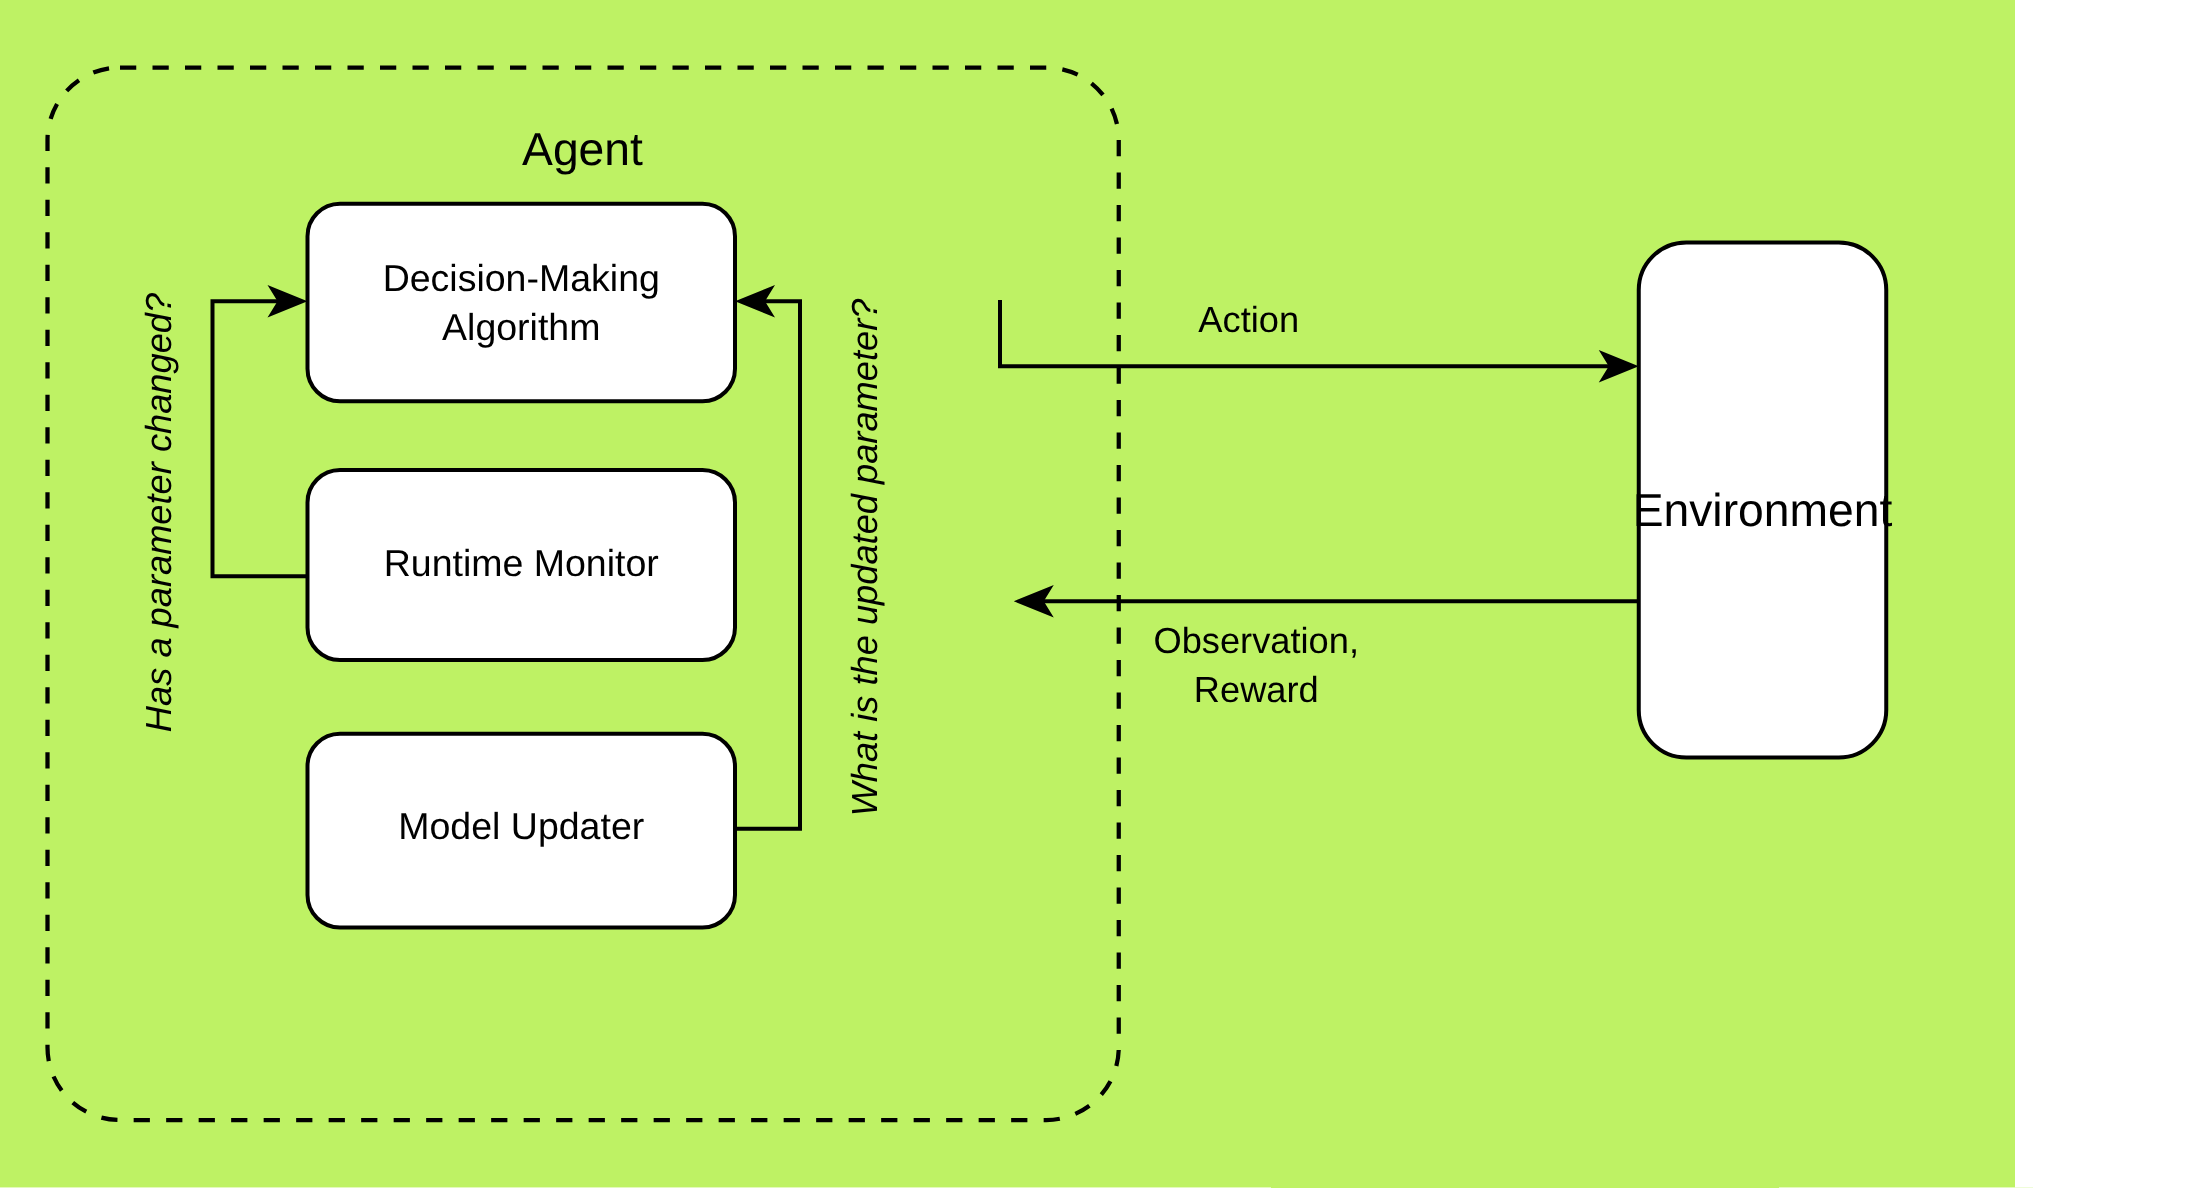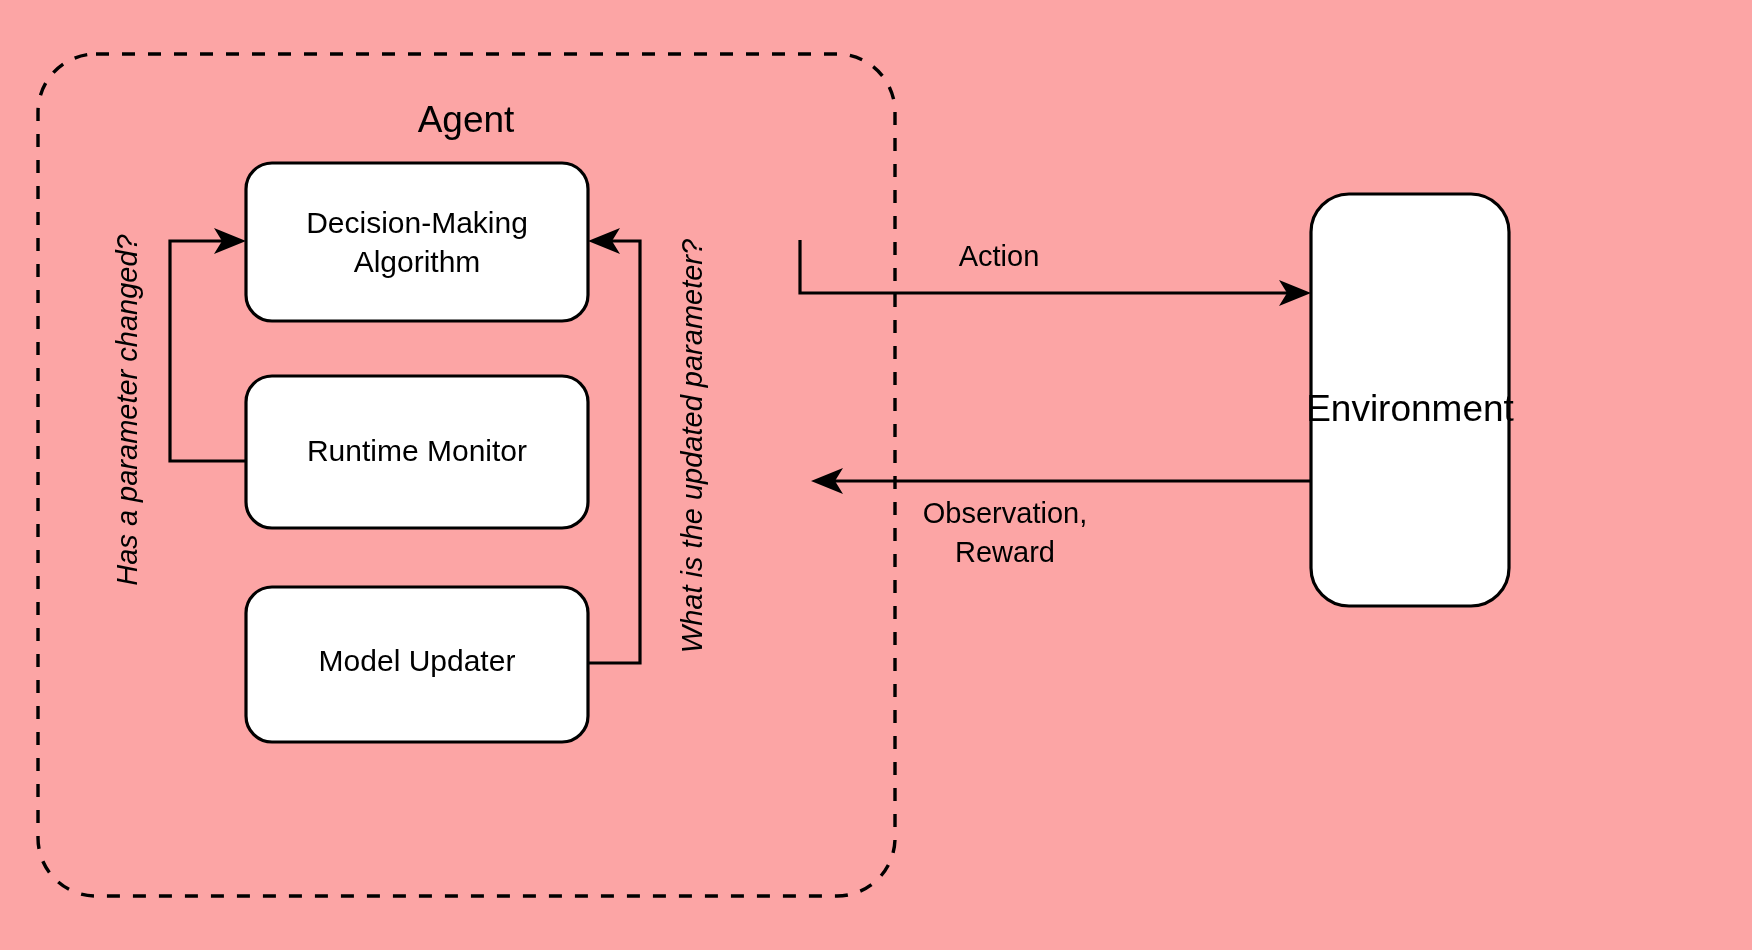--- a/index.html
+++ b/index.html
@@ -2,23 +2,23 @@
 <html><head>
 <meta charset="utf-8">
 <style>
   html, body {
     margin: 0;
     padding: 0;
     background: #ffffff;
   }
   #canvas {
     position: relative;
-    width: 1752px;
+    width: 1612px;
     height: 950px;
-    background: #fca5a5;
+    background: #bef264;
     font-family: "Liberation Sans", sans-serif;
     overflow: hidden;
   }
   #diagram-svg {
     position: absolute;
     left: 0;
     top: 0;
     width: 1764px;
     height: 950px;
   }

